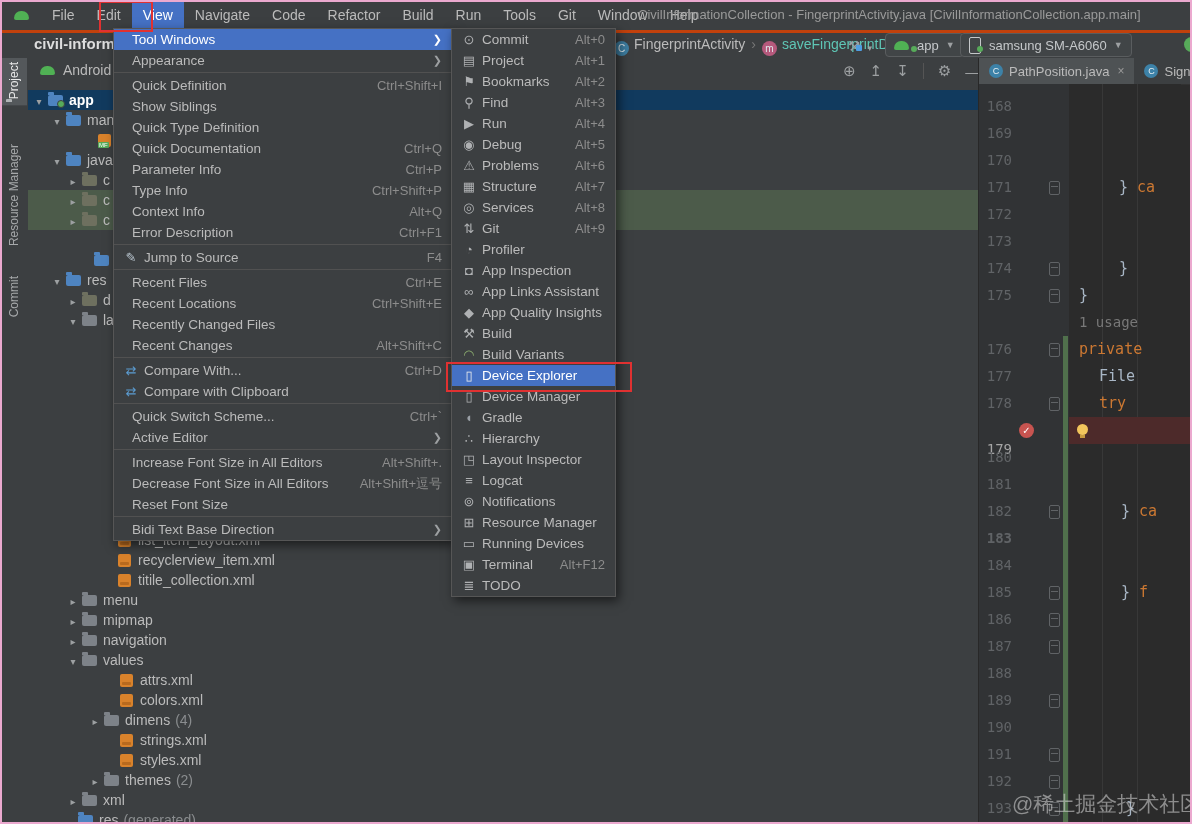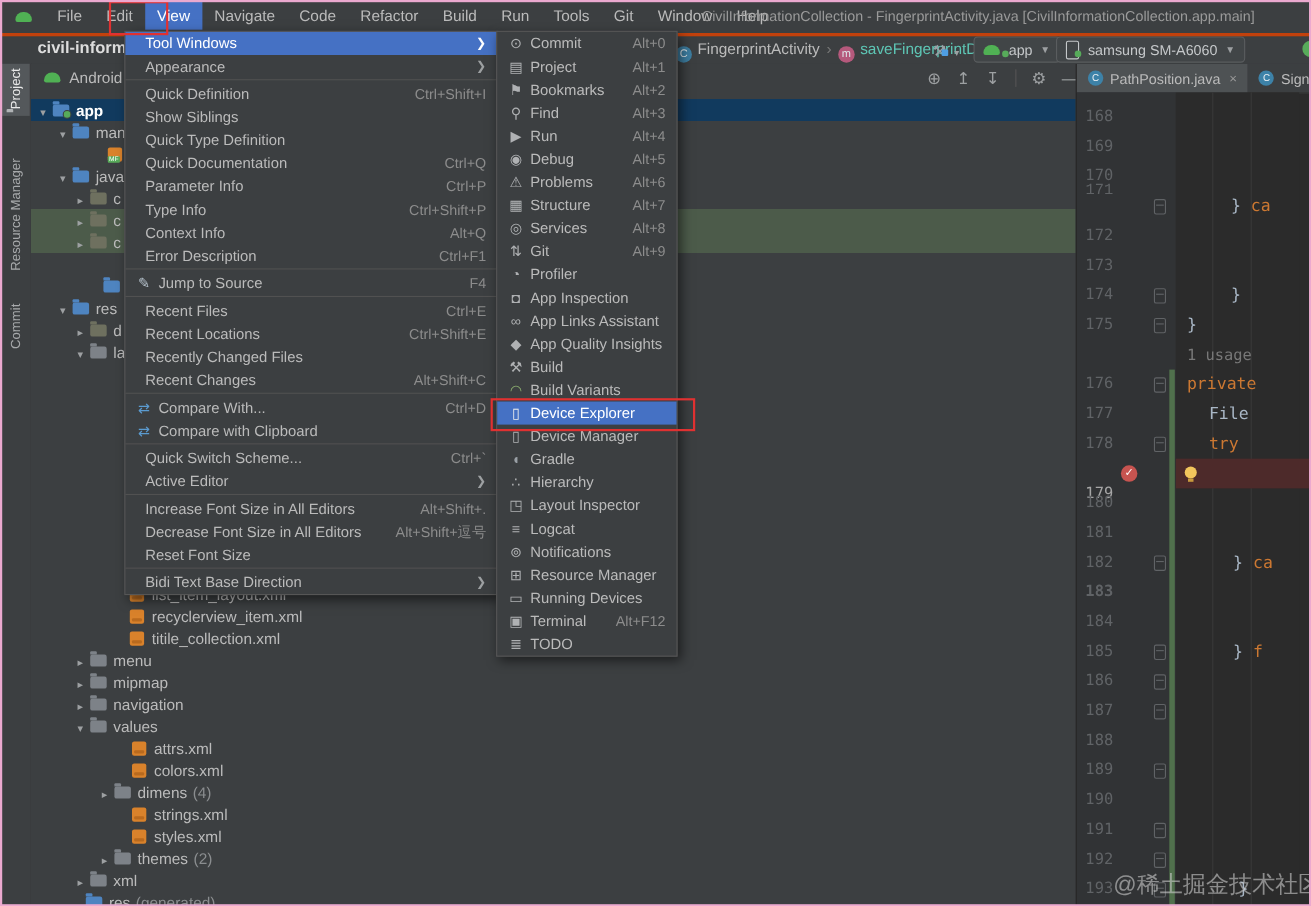--- a/index.html
+++ b/index.html
@@ -215,21 +215,21 @@
       </div>
       <div class="tab">
         <span class="cbadge">C</span>
         <span>Signat</span>
       </div>
     </div>
   <div id="gutter">
       <div class="lnum" style="top: 9px;">168</div>
       <div class="lnum" style="top: 36px;">169</div>
       <div class="lnum" style="top: 63px;">170</div>
-      <div class="lnum" style="top: 76px; font-family: Liberation Mono, monospace;">171</div>
+      <div class="lnum" style="top: 90px;">171</div>
       <div class="fold" style="top: 90px;"></div>
       <div class="lnum" style="top: 117px;">172</div>
       <div class="lnum" style="top: 144px;">173</div>
       <div class="lnum" style="top: 171px;">174</div>
       <div class="fold" style="top: 171px;"></div>
       <div class="lnum" style="top: 198px;">175</div>
       <div class="fold" style="top: 198px;"></div>
       <div class="lnum" style="top: 252px;">176</div>
       <div class="fold" style="top: 252px;"></div>
       <div class="lnum" style="top: 279px;">177</div>

